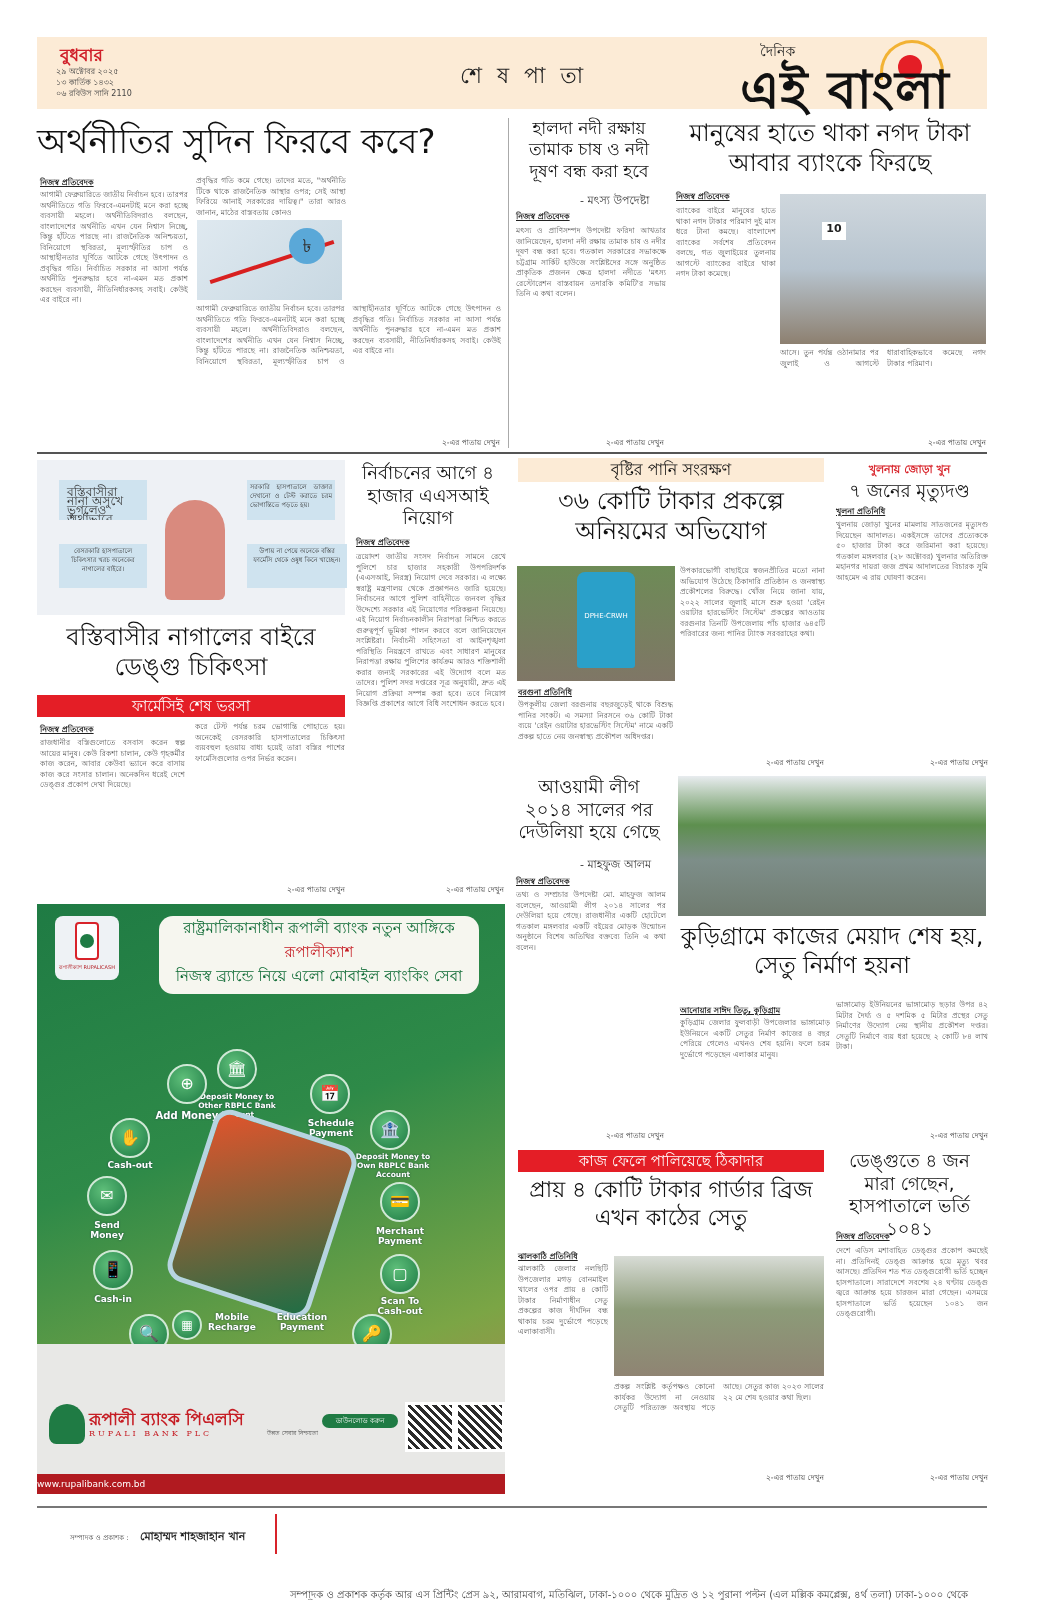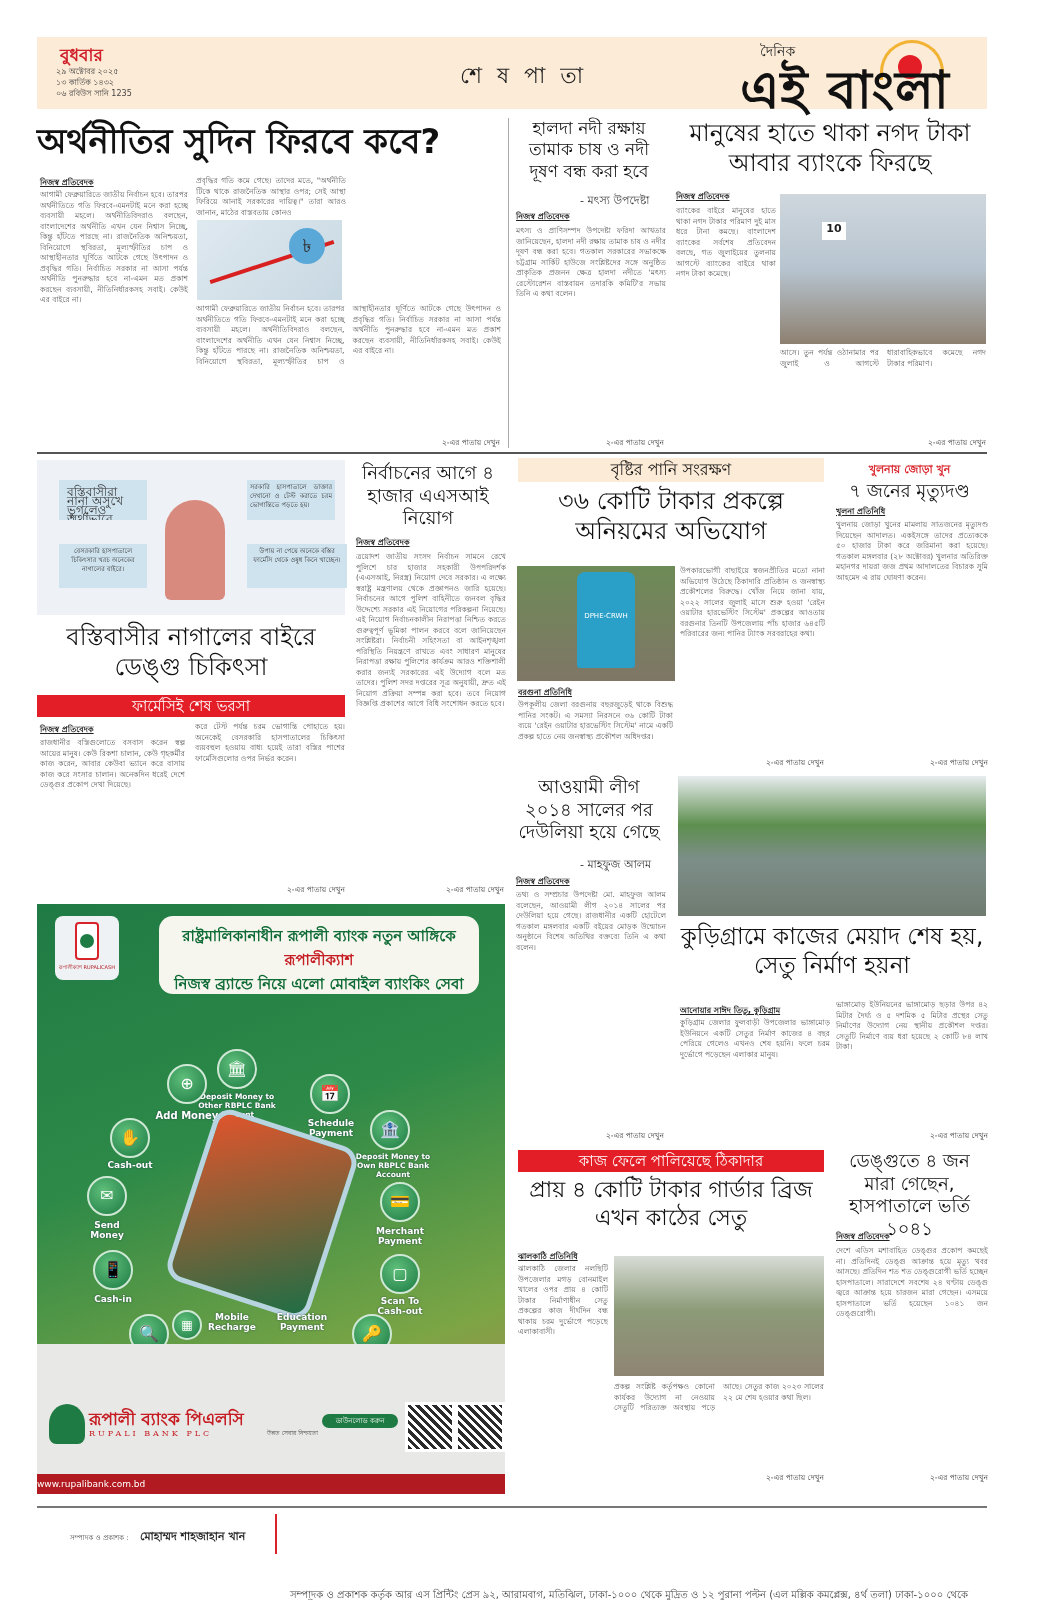--- a/index.html
+++ b/index.html
@@ -6,48 +6,48 @@
 body{width:1041px;height:1600px;background:#fff;font-family:"DejaVu Sans",sans-serif;color:#222;position:relative;overflow:hidden}
 .abs{position:absolute}
 .masthead{left:37px;top:37px;width:950px;height:72px;background:#fcebd6}
 .day{left:60px;top:42px;font-size:17px;color:#d0202a;font-weight:bold}
 .dateline{left:56px;font-size:8px;color:#444;line-height:11px}
 .section-title{left:460px;top:58px;font-size:22px;letter-spacing:4px;color:#222}
 .logo-small{left:745px;top:44px;font-size:14px;color:#222}
 .logo{left:740px;top:46px;font-size:52px;font-weight:bold;color:#111;letter-spacing:1px;font-family:"DejaVu Serif",serif}
 .logo-sun{left:898px;top:55px;width:24px;height:24px;border-radius:50%;background:#e41e26}
 .logo-arc{left:880px;top:40px;width:64px;height:40px;border:3px solid #f2b233;border-bottom:none;border-radius:64px 64px 0 0}
-.h-red{color:#d8232a;font-weight:bold}
+.h-red{color:#d8232a;font-weight:normal}
 .hl{font-family:"DejaVu Sans",sans-serif;color:#111;text-align:center;line-height:1.25}
 .byline{font-size:8px;font-weight:bold;color:#222;text-decoration:underline}
 .body{font-size:7.5px;line-height:10.5px;color:#555;text-align:justify;overflow:hidden}
 .cont{font-size:7.5px;color:#333;text-align:right}
 .rule{background:#555;height:2px}
 .vrule{background:#aaa;width:1px}
 .photo{background:#8a9a7c;overflow:hidden}
 .redbar{background:#e41e26;color:#fff;text-align:center;font-size:15px;line-height:22px}
 .tanbar{background:#fcebd6;color:#111;text-align:center;font-size:16px;line-height:24px}
 .ad{left:37px;top:904px;width:468px;height:590px;background:linear-gradient(160deg,#1f7b44 0%,#2e8a48 40%,#7ba545 75%,#c27c55 100%);overflow:hidden}
-.ad-head{left:122px;top:12px;width:320px;height:78px;background:#f6f6ef;border-radius:14px;text-align:center;font-size:15px;color:#0f6b35;font-weight:bold;line-height:24px;padding-top:8px}
+.ad-head{left:122px;top:12px;width:320px;height:78px;background:#f6f6ef;border-radius:14px;text-align:center;font-size:15px;color:#0f6b35;font-weight:normal;line-height:24px;padding-top:0}
 .ad-icon{width:40px;height:40px;border-radius:50%;background:radial-gradient(circle at 40% 35%,#5fbf7a,#1c7a43);border:2px solid #cfe8d5;color:#fff;text-align:center;line-height:36px;font-size:16px}
 .ad-lbl{color:#fff;font-size:9px;font-weight:bold;text-align:center;text-shadow:0 0 2px #244}
 .phone{left:150px;top:220px;width:150px;height:180px;background:linear-gradient(150deg,#e1542c,#1f6e45);border:5px solid #b7d4e0;border-radius:18px;transform:rotate(18deg)}
 .ad-foot{left:0;top:440px;width:468px;height:150px;background:#e8e8e6}
 .ad-cta{left:100px;top:8px;width:290px;height:44px;background:#b11a20;border-radius:10px;color:#fff;font-size:12px;text-align:center;line-height:20px;padding-top:2px}
 .ad-url{left:0;top:130px;width:468px;height:20px;background:#b11a20;color:#fff;font-size:9px;text-align:left;padding-right:32px;line-height:20px}
 .qr{width:50px;height:50px;background:repeating-linear-gradient(45deg,#2b2b2b 0 3px,#fff 3px 6px),#fff;border:3px solid #fff}
 </style>
 </head>
 <body>
 
 <div class="abs masthead"></div>
 <div class="abs day">বুধবার</div>
 <div class="abs dateline" style="top:66px">২৯ অক্টোবর ২০২৫</div>
 <div class="abs dateline" style="top:77px">১৩ কার্তিক ১৪৩২</div>
-<div class="abs dateline" style="top:88px">০৬ রবিউস সানি 1235</div>
+<div class="abs dateline" style="top:88px">০৬ রবিউস সানি 2110</div>
 <div class="abs section-title">শে ষ পা তা</div>
 <div class="abs logo-arc"></div>
 <div class="abs logo-sun"></div>
 <div class="abs logo-small" style="left:760px;top:40px">দৈনিক</div>
 <div class="abs logo" style="top:50px">এই বাংলা</div>
 
 <div class="abs hl h-red" style="left:37px;top:120px;width:465px;font-size:34px;text-align:left">অর্থনীতির সুদিন ফিরবে কবে?</div>
 <div class="abs byline" style="left:40px;top:176px">নিজস্ব প্রতিবেদক</div>
 <div class="abs body" style="left:40px;top:190px;width:148px;height:256px">আগামী ফেব্রুয়ারিতে জাতীয় নির্বাচন হবে। তারপর অর্থনীতিতে গতি ফিরবে-এমনটাই মনে করা হচ্ছে ব্যবসায়ী মহলে। অর্থনীতিবিদরাও বলছেন, বাংলাদেশের অর্থনীতি এখন যেন নিশ্বাস নিচ্ছে, কিন্তু হাঁটতে পারছে না। রাজনৈতিক অনিশ্চয়তা, বিনিয়োগে স্থবিরতা, মূল্যস্ফীতির চাপ ও আস্থাহীনতার ঘূর্ণিতে আটকে গেছে উৎপাদন ও প্রবৃদ্ধির গতি। নির্বাচিত সরকার না আসা পর্যন্ত অর্থনীতি পুনরুদ্ধার হবে না-এমন মত প্রকাশ করছেন ব্যবসায়ী, নীতিনির্ধারকসহ সবাই। কেউই এর বাইরে না।</div>
 <div class="abs body" style="left:196px;top:176px;width:150px;height:40px">প্রবৃদ্ধির গতি কমে গেছে। তাদের মতে, "অর্থনীতি টিকে থাকে রাজনৈতিক আস্থার ওপর; সেই আস্থা ফিরিয়ে আনাই সরকারের দায়িত্ব।" তারা আরও জানান, মাঠের বাস্তবতায় কোনও</div>

